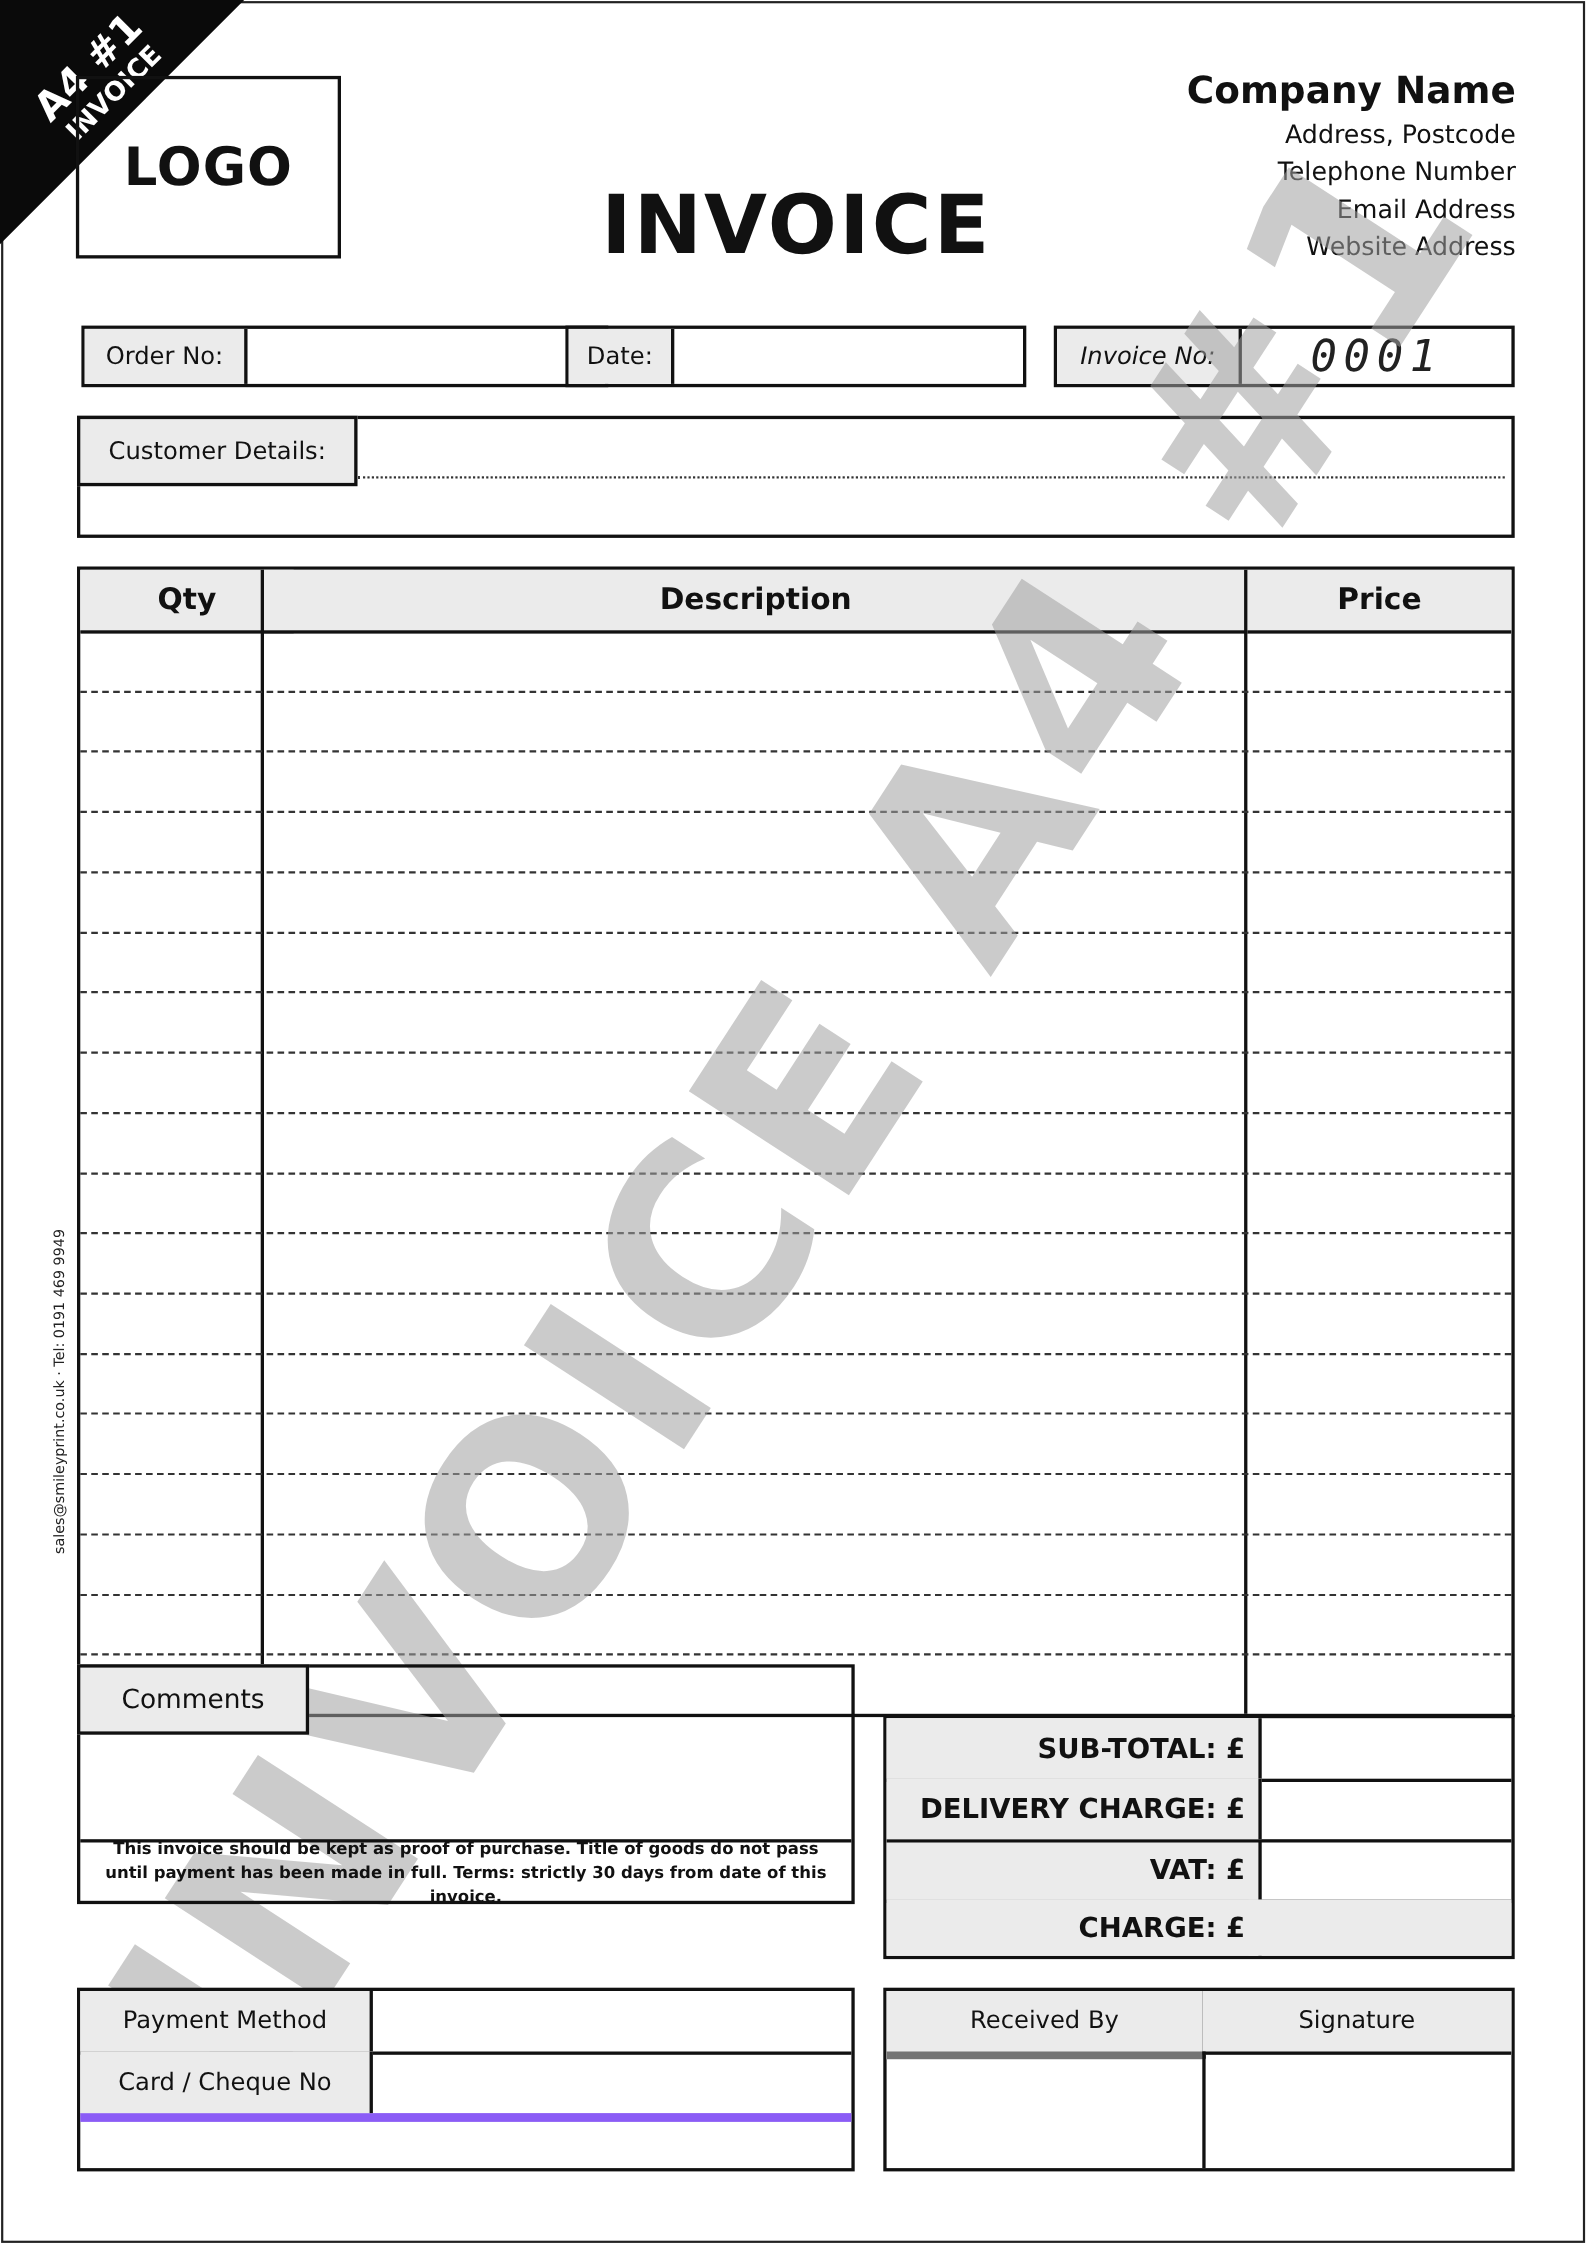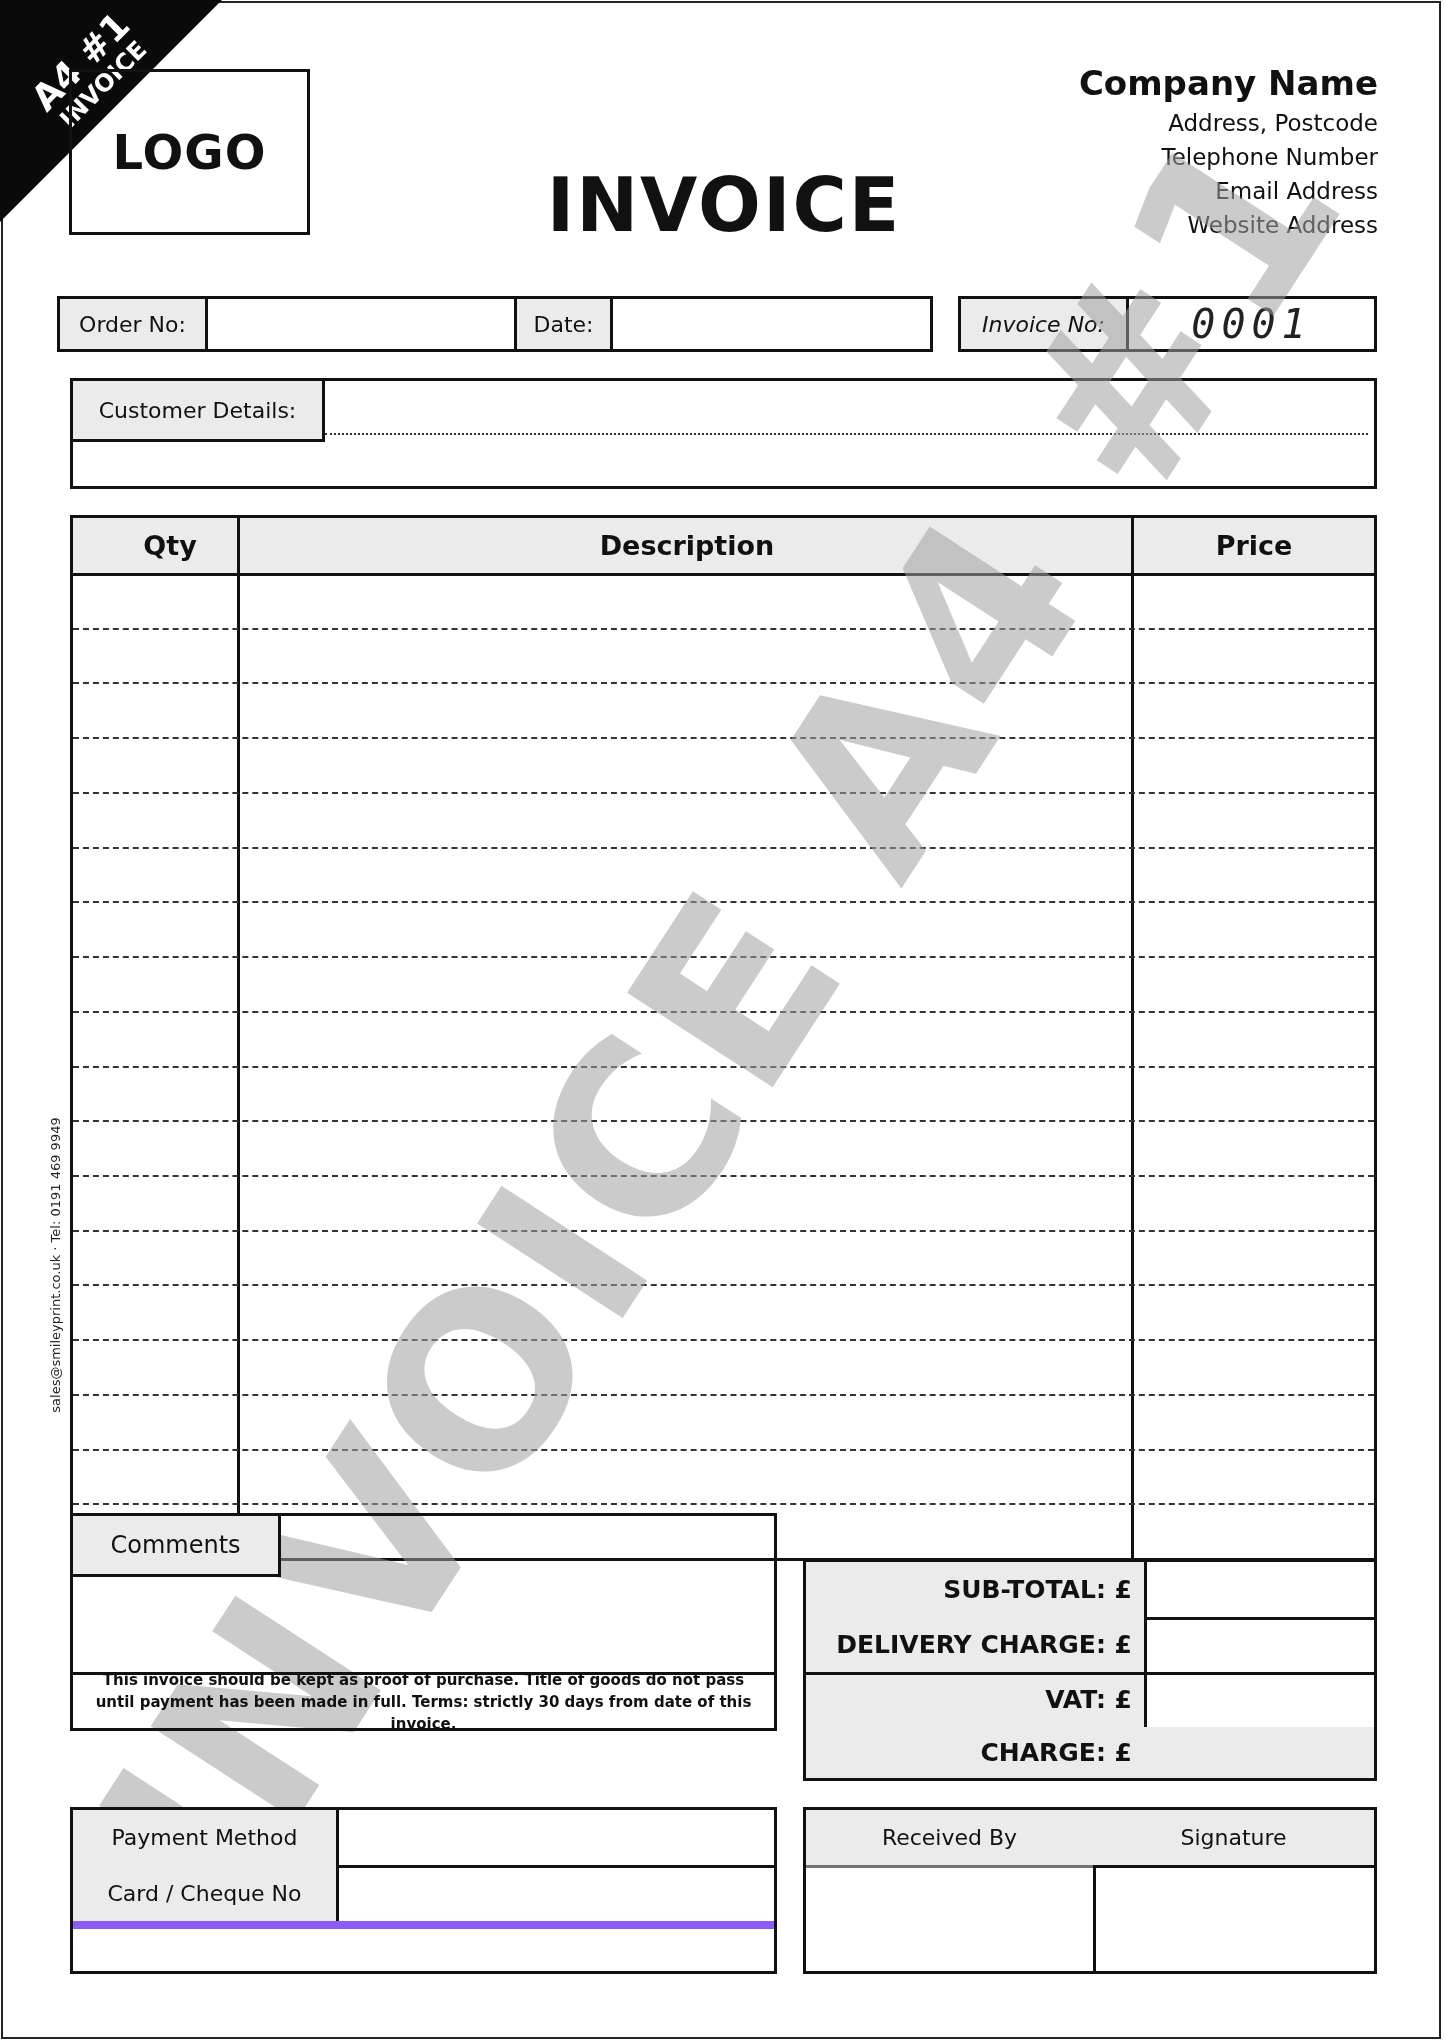--- a/index.html
+++ b/index.html
@@ -90,21 +90,21 @@
 <div class="abs title">INVOICE</div>
 
 <div class="abs company">
   <div class="company-name">Company Name</div>
   <div class="company-line">Address, Postcode</div>
   <div class="company-line">Telephone Number</div>
   <div class="company-line">Email Address</div>
   <div class="company-line">Website Address</div>
 </div>
 
-<div class="abs box field-row-box" style="left:57px; width:479px;padding-left:24px;">
+<div class="abs box field-row-box" style="left:74px; width:479px;padding-left:24px;">
   <div class="field-label shade lbl" style="width:145px;">Order No:</div>
   <div class="abs" style="left:148px; right:0; top:0; bottom:0;"></div>
 </div>
 
 <div class="abs box field-row-box" style="left:514px; width:419px;">
   <div class="field-label shade lbl" style="width:93px;">Date:</div>
   <div class="abs" style="left:96px; right:0; top:0; bottom:0;"></div>
 </div>
 
 <div class="abs box field-row-box" style="left:958px; width:419px;font-style:italic;">
@@ -202,17 +202,17 @@
     <div class="pcell shade lbl bl" style="left:0; width:263px;">Payment Method</div>
     <div class="pcell" style="left:263px; right:0;"></div>
   </div>
   <div class="prow" style="top:55px; height:56px; border-bottom:8px solid #8b5cf6;">
     <div class="pcell shade lbl bl" style="left:0; width:263px;">Card / Cheque No</div>
     <div class="pcell" style="left:263px; right:0;"></div>
   </div>
 </div>
 
 <div class="abs box recv">
-  <div class="pcell shade lbl bl" style="left:0; width:287px; top:0; height:55px; bottom:auto; border-bottom:3px solid #737373;">Received By</div>
+  <div class="pcell shade lbl bl" style="left:0; width:287px; top:0; height:55px; bottom:auto; border-bottom:7px solid #737373;">Received By</div>
   <div class="pcell shade lbl" style="left:287px; right:0; top:0; height:55px; bottom:auto; border-bottom:3px solid #111;">Signature</div>
   <div class="pcell bl" style="left:0; width:287px; top:55px;"></div>
   <div class="pcell" style="left:287px; right:0; top:55px;"></div>
 </div>
 
 </body></html>

